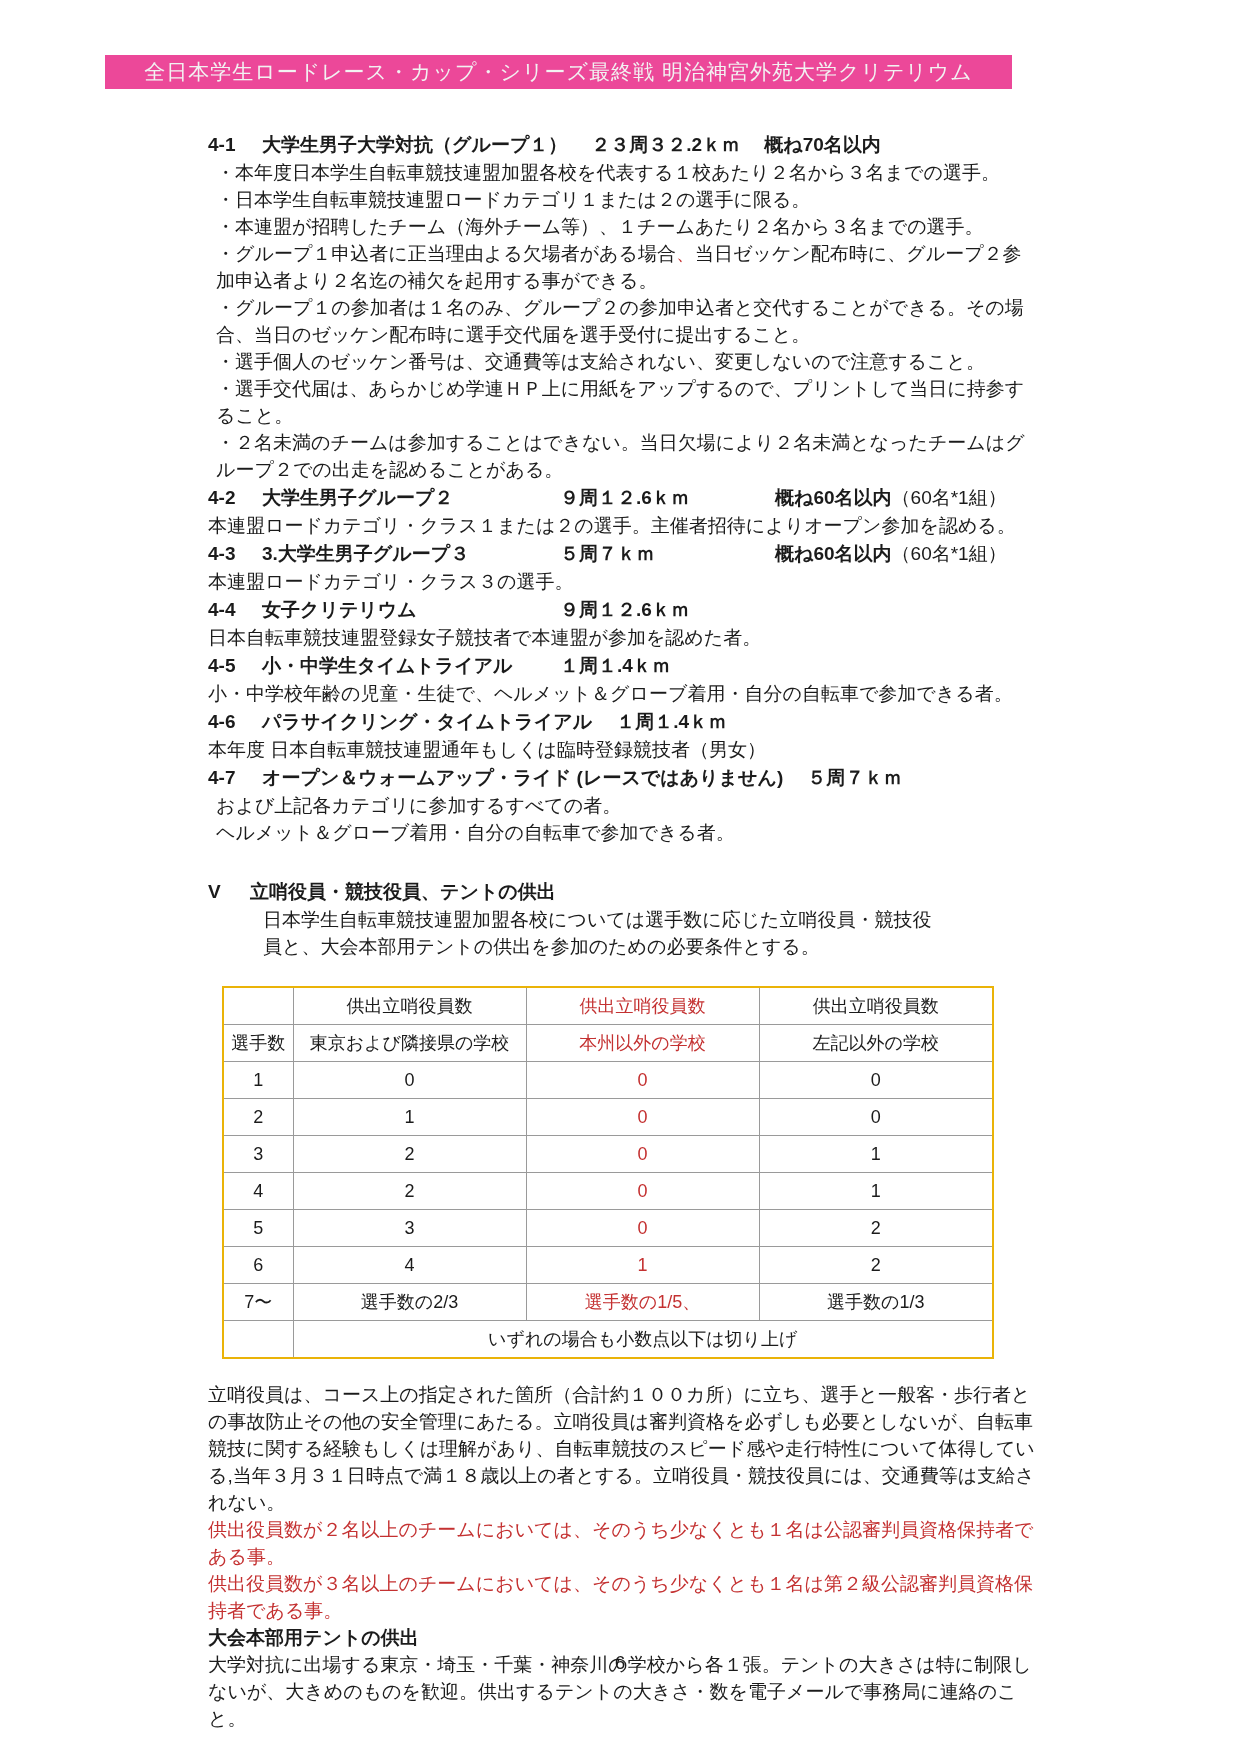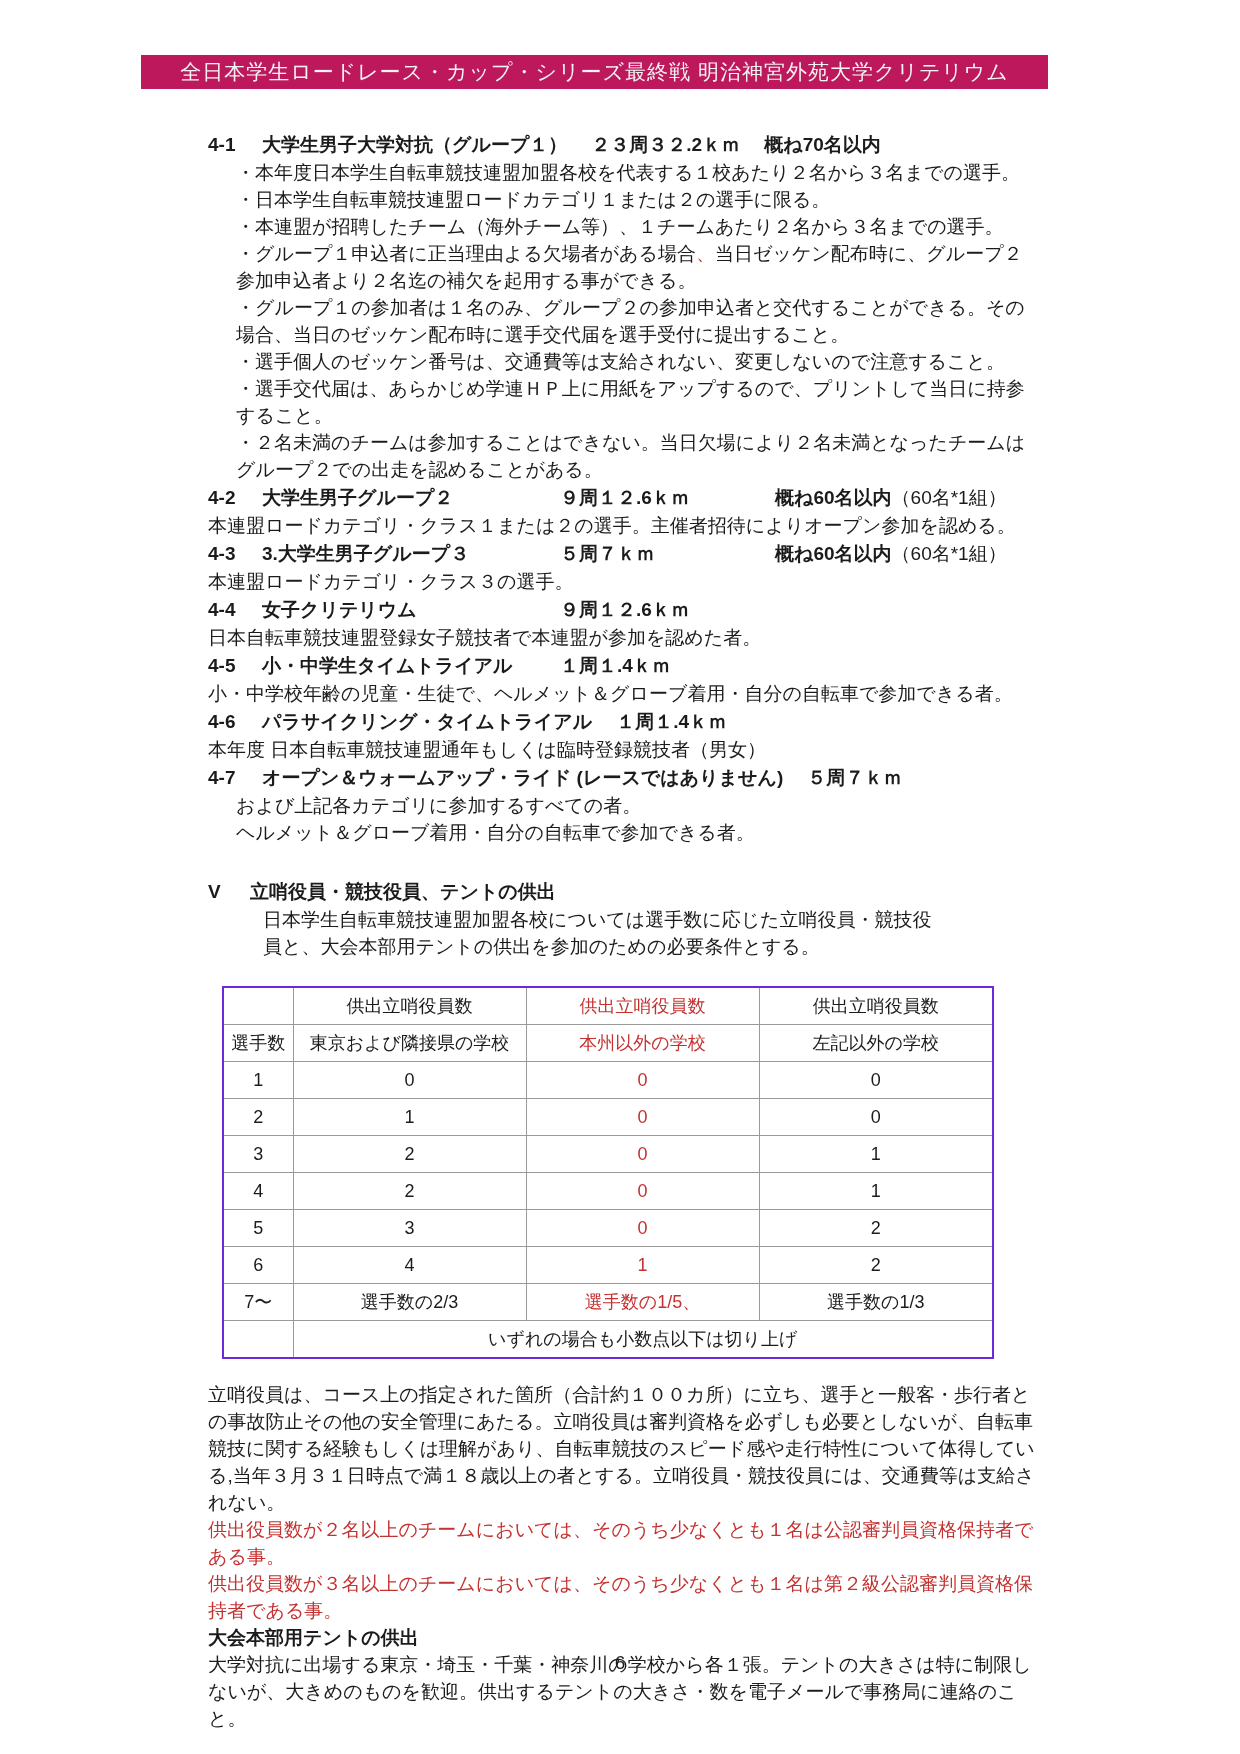--- a/index.html
+++ b/index.html
@@ -1,42 +1,42 @@
 <!DOCTYPE html>
 <html><head>
 <meta charset="utf-8">
 <style>
   html,body{margin:0;padding:0;background:#e8e8e8;}
   .page{position:relative;width:1240px;height:1754px;background:#ffffff;margin:0 auto;
         font-family:"Liberation Sans","DejaVu Sans",sans-serif;color:#1b1b1b;overflow:hidden;}
-  .header-bar{position:absolute;left:105px;top:55px;width:907px;height:34px;background:#be185d;
-        display:flex;align-items:center;justify-content:center;margin-left:36px;}
+  .header-bar{position:absolute;left:105px;top:55px;width:907px;height:34px;background:#ec4899;
+        display:flex;align-items:center;justify-content:center;}
   .header-bar .t{color:#f2f2f2;font-size:21px;letter-spacing:1px;white-space:nowrap;}
   .content{position:absolute;left:208px;top:130px;width:830px;font-size:19px;line-height:27px;}
   p{margin:0;}
   .bold{font-weight:bold;}
   .red{color:#c43131;}
   .sec-head{display:flex;font-weight:bold;margin:1px 0;}
   .sec-num{flex:none;width:42px;}
   .cat-head{display:flex;font-weight:bold;margin:1px 0;white-space:nowrap;}
   .cat-num{flex:none;width:54px;}
   .cat-title{flex:none;min-width:298px;}
   .cat-head.long .cat-title{min-width:0;}
   .cat-dist{flex:none;min-width:215px;}
   .cat-head.long .cat-dist{min-width:0;margin-left:24px;}
   .cat-cap{flex:none;}
   .cat-note{flex:none;font-weight:normal;}
-  .indent1{padding-left:8px;margin-left:20px;}
+  .indent1{padding-left:8px;}
   .sec5-intro{padding-left:55px;max-width:675px;margin-top:0;}
   .sec5-block{margin-top:32px;}
   table.roles{border-collapse:collapse;margin:26px 0 0 14px;table-layout:fixed;width:770px;
         font-size:18px;}
   table.roles td{border:1px solid #9a9a9a;text-align:center;height:36px;padding:0 4px;
         vertical-align:middle;}
-  table.roles{border:2px solid #6d28d9;}
+  table.roles{border:2px solid #eab308;}
   .after-table{margin-top:22px;}
   .page-num{position:absolute;left:0;top:1652px;width:1240px;text-align:center;font-size:19px;}
 </style>
 </head>
 <body>
 
 <div class="page">
 
   <div class="header-bar">
     <span class="t">全日本学生ロードレース・カップ・シリーズ最終戦 明治神宮外苑大学クリテリウム</span>

